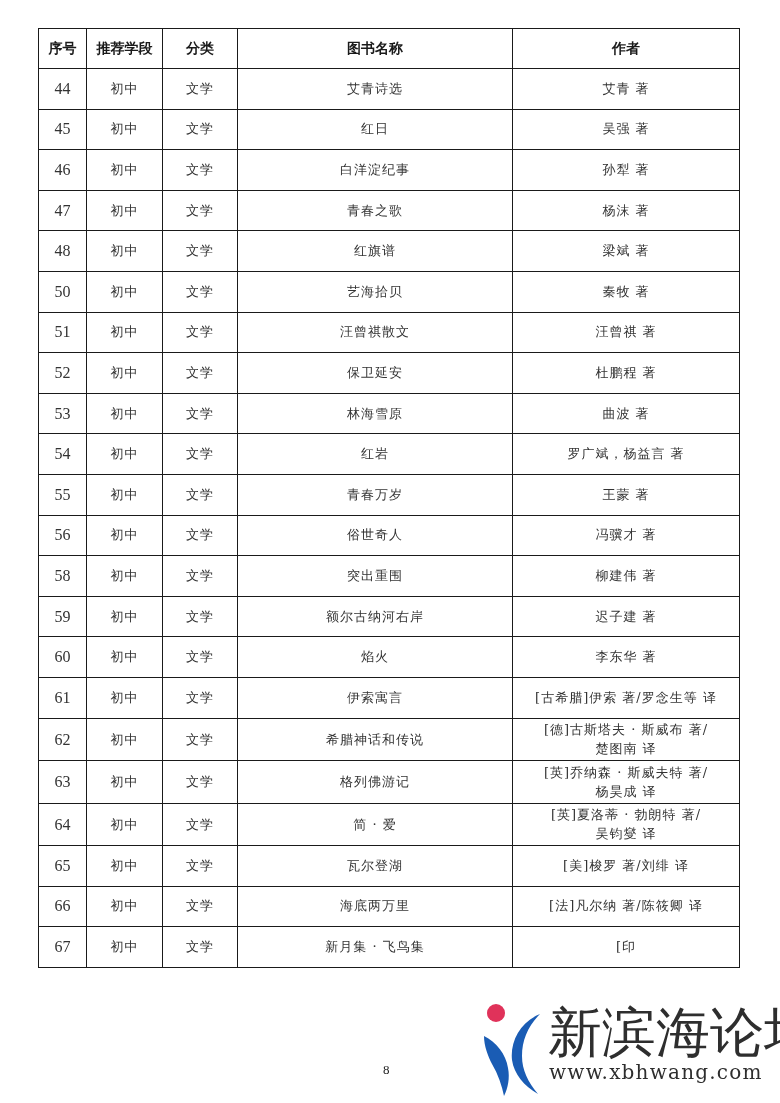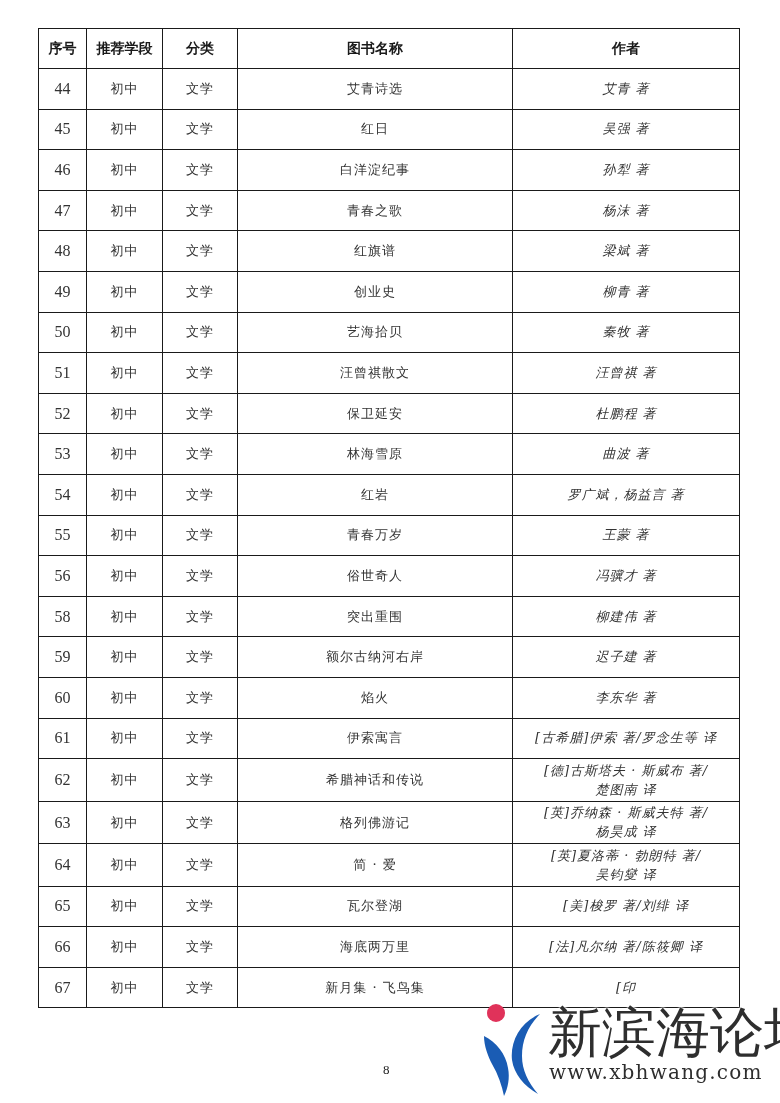--- a/index.html
+++ b/index.html
@@ -54,21 +54,21 @@
     font-family: "Liberation Serif", "DejaVu Serif", serif;
     font-size: 16px;
     letter-spacing: 0;
   }
   .col-num { width: 48px; }
   .col-stage { width: 76px; }
   .col-cat { width: 75px; }
   .col-title { width: 275px; }
   .col-author { width: 227px; }
 
-  .author-line { display: block; font-style: italic; }
+  .author-line { display: block; }
 
   .page-number {
     position: absolute;
     left: 383px;
     top: 1062px;
     font-family: "Liberation Serif", "DejaVu Serif", serif;
     font-size: 13px;
     color: #222;
   }
 
@@ -173,29 +173,20 @@
         <tr class="row">
           <td class="num">48</td>
           <td>初中</td>
           <td>文学</td>
           <td>红旗谱</td>
           <td>
             <span class="author-line">梁斌  著</span>
           </td>
         </tr>
         <tr class="row">
-          <td class="num">49</td>
-          <td>初中</td>
-          <td>文学</td>
-          <td>创业史</td>
-          <td>
-            <span class="author-line">柳青  著</span>
-          </td>
-        </tr>
-        <tr class="row">
           <td class="num">50</td>
           <td>初中</td>
           <td>文学</td>
           <td>艺海拾贝</td>
           <td>
             <span class="author-line">秦牧  著</span>
           </td>
         </tr>
         <tr class="row">
           <td class="num">51</td>

